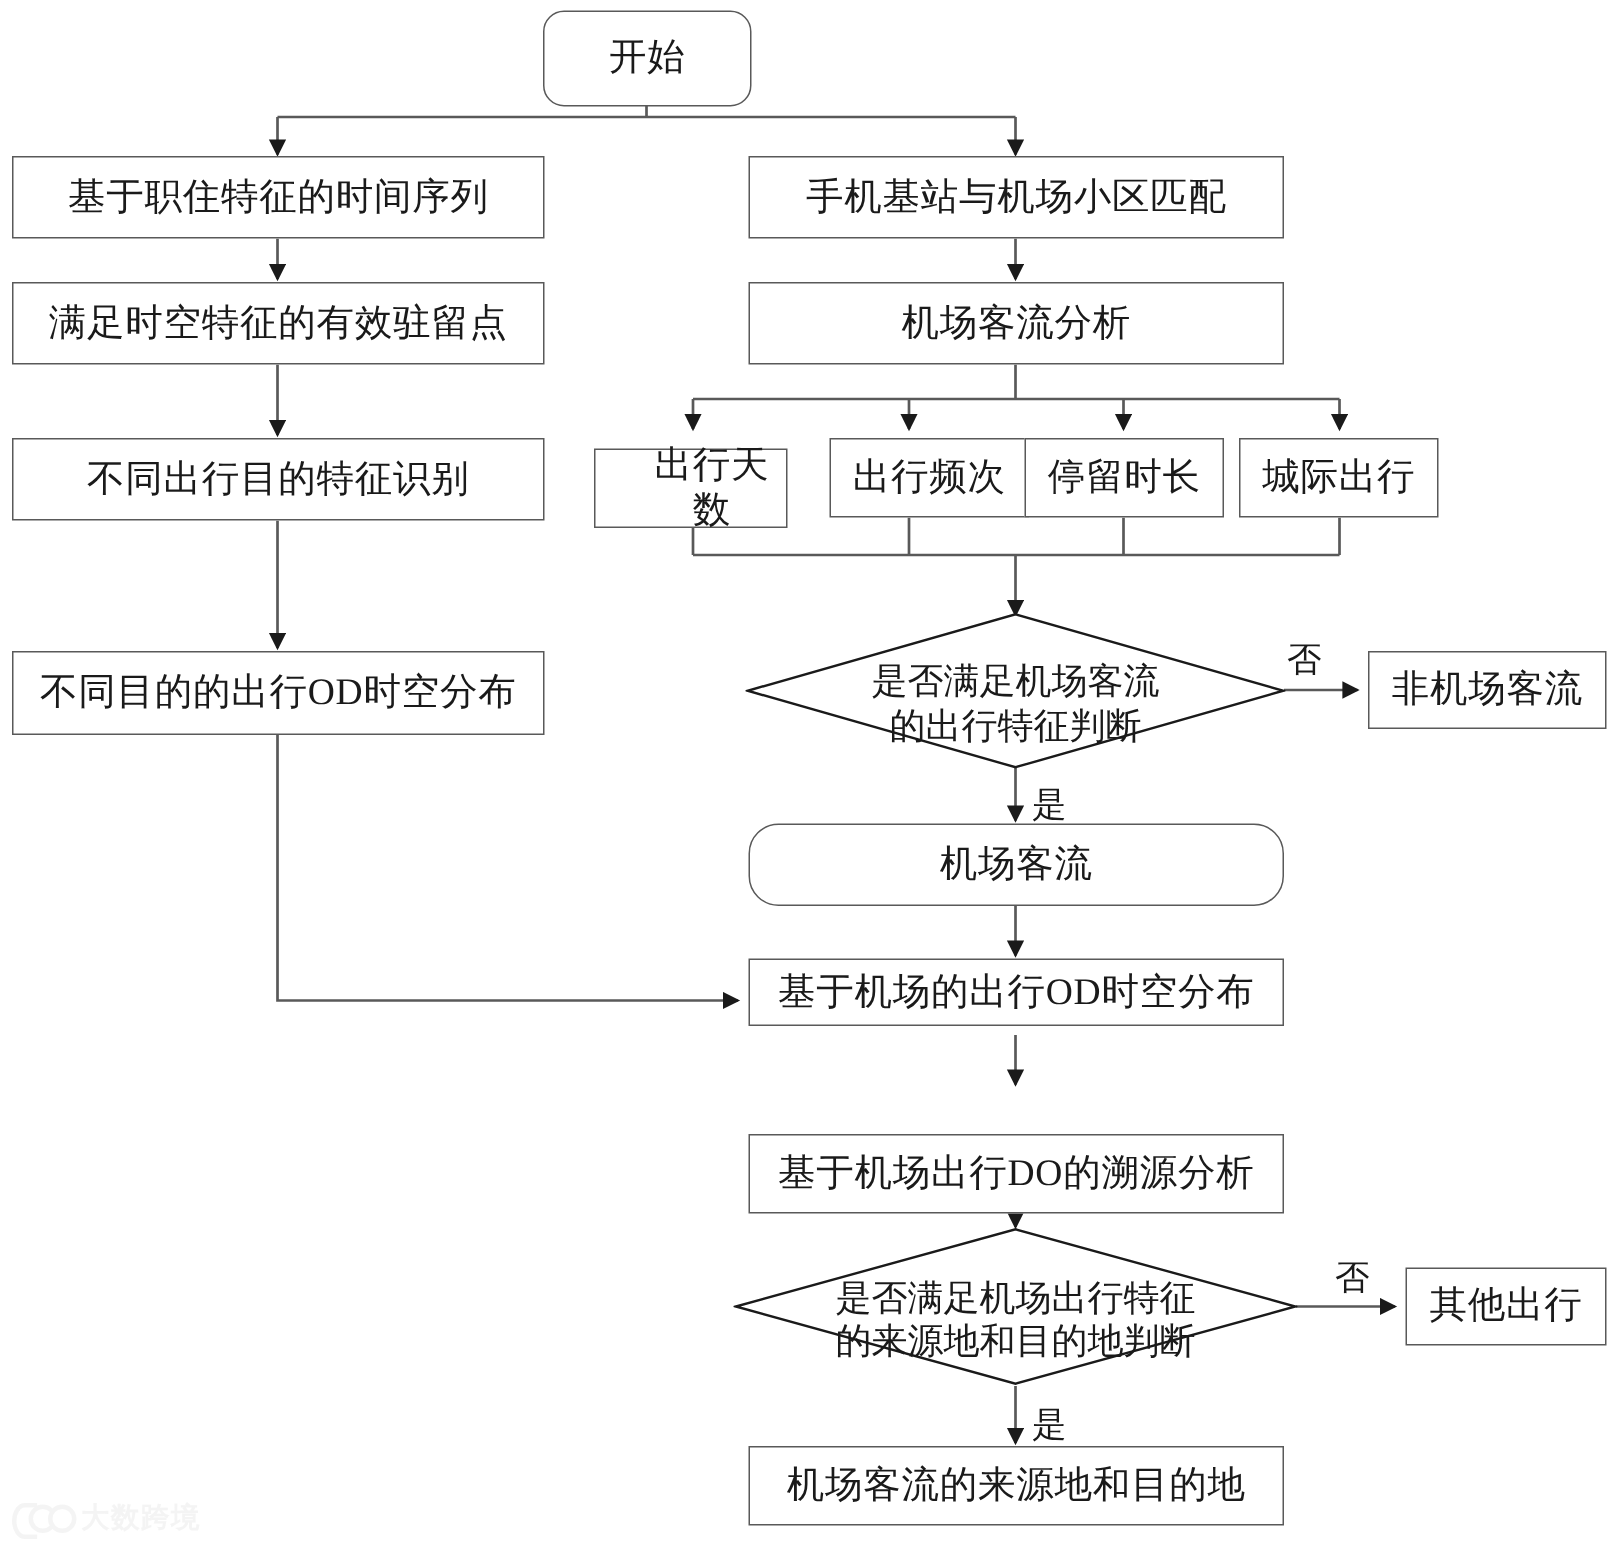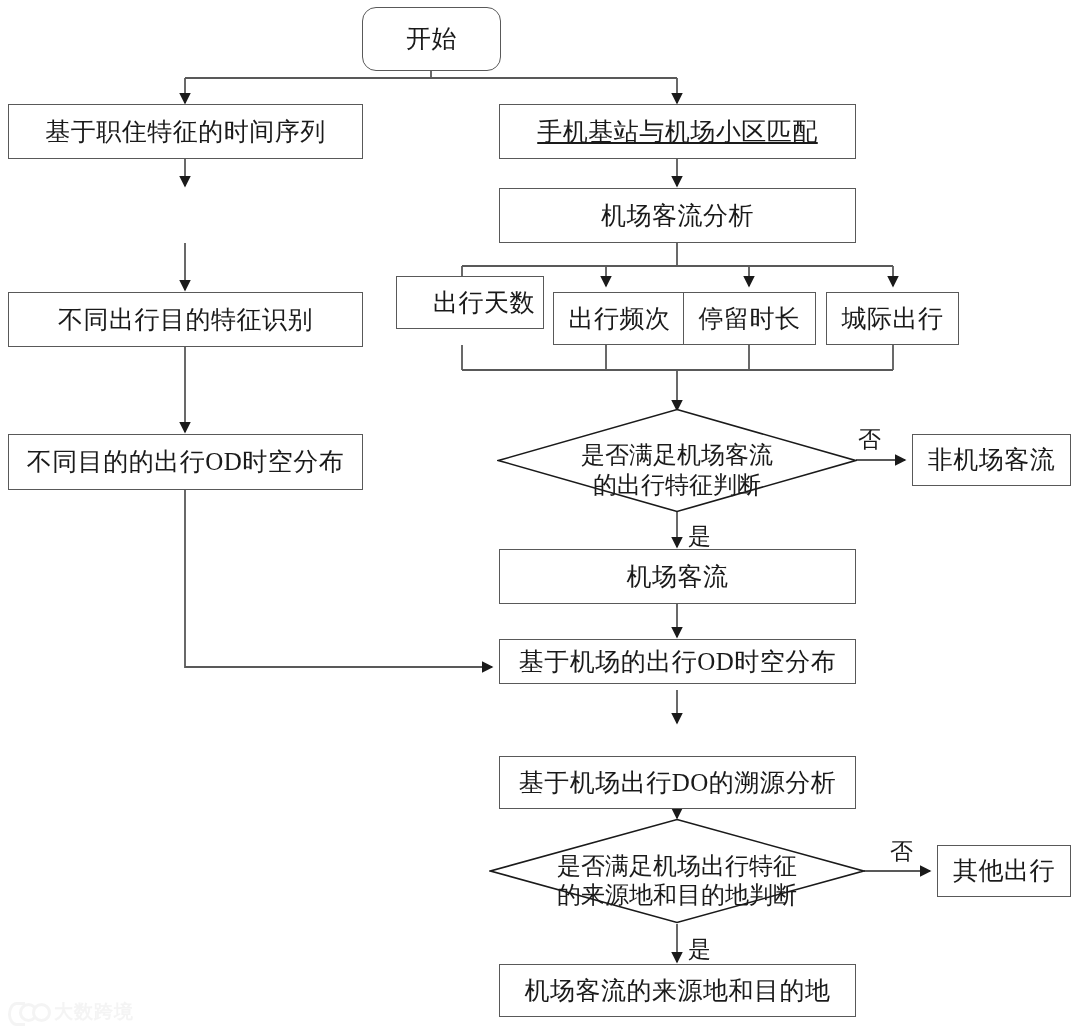--- a/index.html
+++ b/index.html
@@ -164,38 +164,41 @@
   </svg>
 
   <div class="node terminator" style="left:362px; top:7px; width:139px; height:64px;">
     <span>开始</span>
   </div>
 
   <div class="node" style="left:8px; top:104px; width:355px; height:55px;">
     <span>基于职住特征的时间序列</span>
   </div>
 
+  <div class="node" style="left:8px; top:188px; width:355px; height:55px;">
+    <span>满足时空特征的有效驻留点</span>
+  </div>
 
   <div class="node" style="left:8px; top:292px; width:355px; height:55px;">
     <span>不同出行目的特征识别</span>
   </div>
 
   <div class="node" style="left:8px; top:434px; width:355px; height:56px;">
     <span>不同目的的出行OD时空分布</span>
   </div>
 
-  <div class="node" style="left:499px; top:104px; width:357px; height:55px;text-decoration:underline;">
+  <div class="node" style="left:499px; top:104px; width:357px; height:55px;">
     <span>手机基站与机场小区匹配</span>
   </div>
 
   <div class="node" style="left:499px; top:188px; width:357px; height:55px;">
     <span>机场客流分析</span>
   </div>
 
-  <div class="node" style="left:396px; top:276px; width:148px; height:53px;padding-left:28px;">
+  <div class="node" style="left:396px; top:299px; width:129px; height:53px;padding-left:28px;">
     <span>出行天数</span>
   </div>
 
   <div class="node" style="left:540px; top:292px; width:133px; height:53px;margin-left:13px;">
     <span>出行频次</span>
   </div>
 
   <div class="node" style="left:683px; top:292px; width:133px; height:53px;">
     <span>停留时长</span>
   </div>
@@ -216,21 +219,21 @@
     <span>否</span>
   </div>
   <div class="edge-label" style="left:688px; top:521px;">
     <span>是</span>
   </div>
 
   <div class="node" style="left:912px; top:434px; width:159px; height:52px;">
     <span>非机场客流</span>
   </div>
 
-  <div class="node" style="left:499px; top:549px; width:357px; height:55px;">
+  <div class="node" style="left:499px; top:549px; width:357px; height:55px;border-radius:20px;">
     <span>机场客流</span>
   </div>
 
   <div class="node" style="left:499px; top:639px; width:357px; height:45px;text-align:center;">
     <span>基于机场的出行OD时空分布</span>
   </div>
 
   <div class="node" style="left:499px; top:756px; width:357px; height:53px;">
     <span>基于机场出行DO的溯源分析</span>
   </div>

